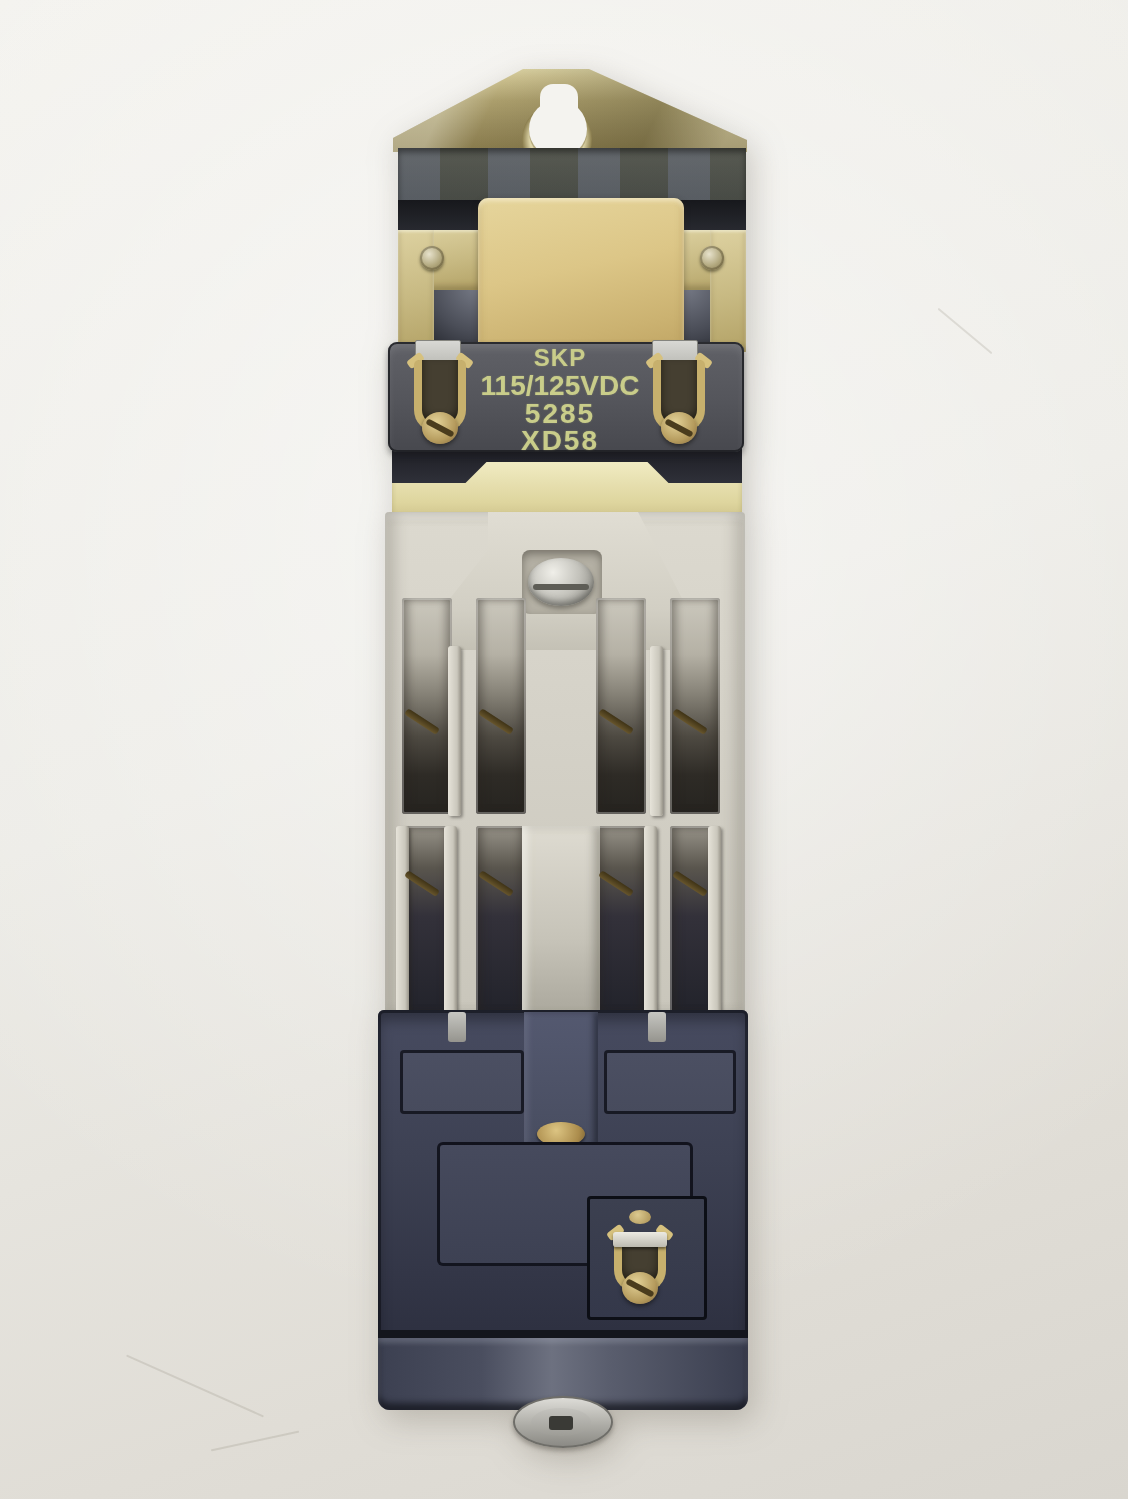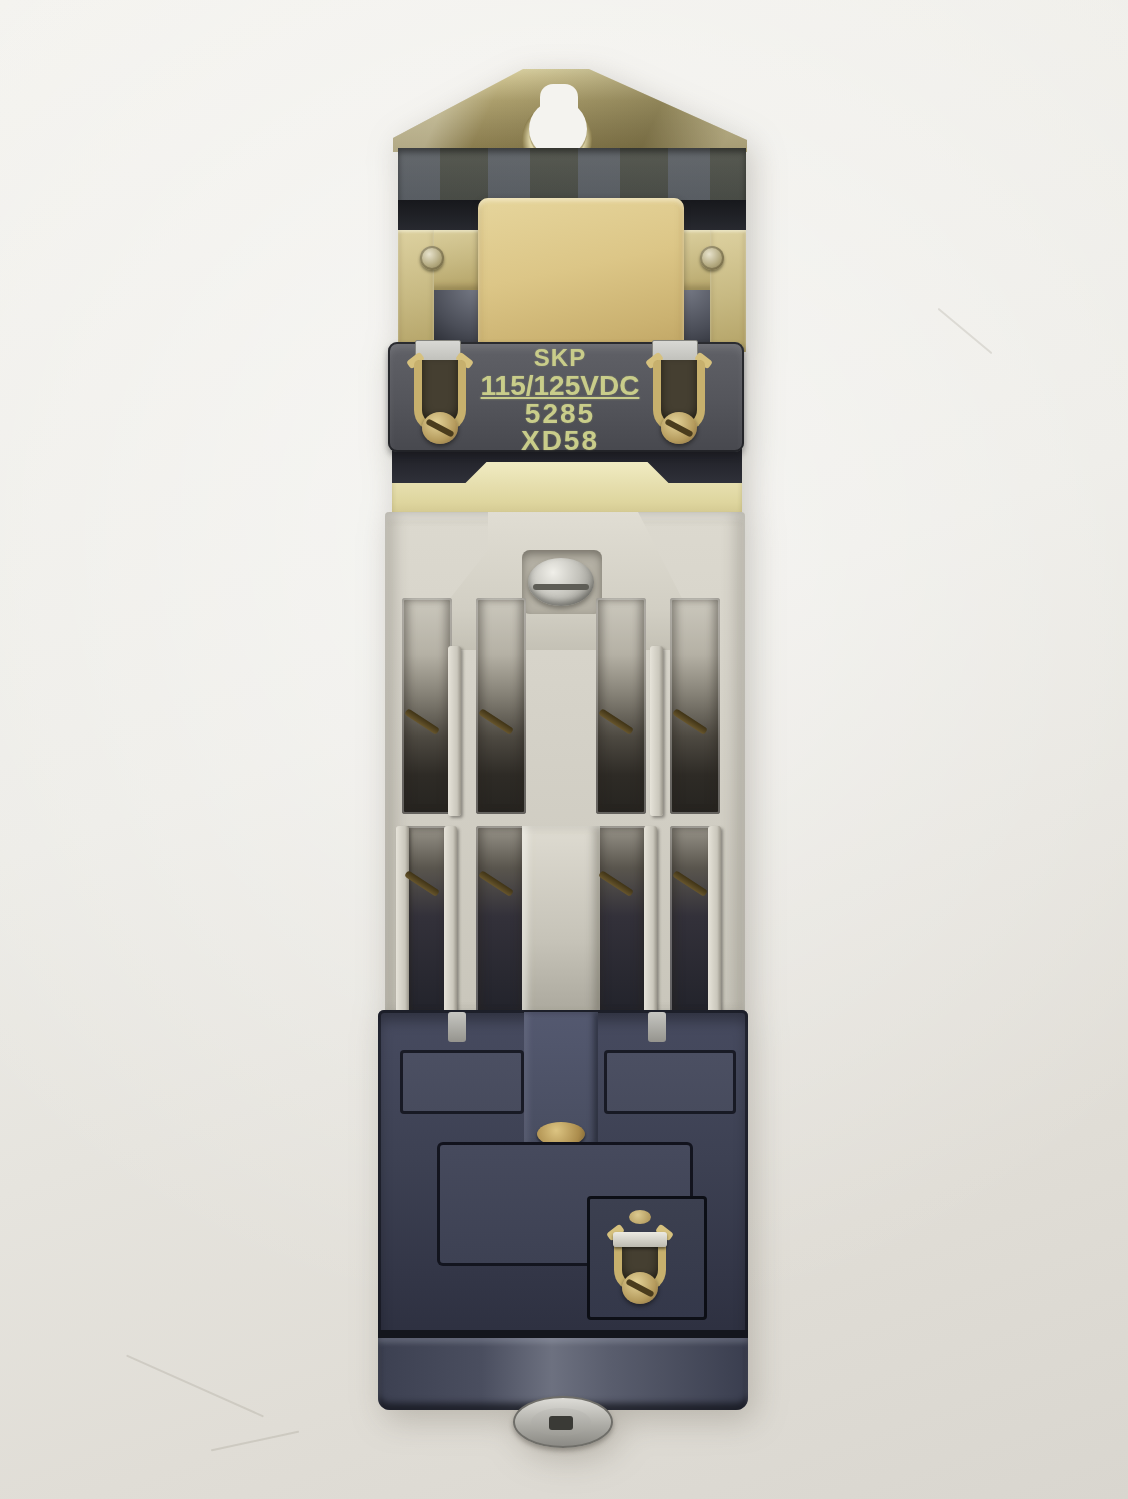--- a/index.html
+++ b/index.html
@@ -45,21 +45,21 @@
     box-shadow:inset 0 3px 4px rgba(255,250,225,.55), inset 0 -5px 8px rgba(120,95,45,.35), 0 2px 6px rgba(40,35,20,.35);}
 
   
   .under-band{left:392px;top:446px;width:350px;height:46px;background:linear-gradient(180deg,#1c1d23,#33353e);}
   .plate{left:388px;top:342px;width:356px;height:110px;border-radius:9px;
     background:linear-gradient(180deg,#606167 0%,#54555b 55%,#47484e 100%);
     box-shadow:inset 0 0 0 2px rgba(25,26,30,.8), inset 0 6px 8px rgba(255,255,255,.12), 0 4px 6px rgba(20,20,25,.4);}
   .label-text{left:430px;top:344px;width:260px;display:flex;flex-direction:column;align-items:center;
     color:#c9cd8a;font-weight:bold;text-shadow:0 0 2px rgba(205,210,135,.35);}
   .lt1{font-size:24px;line-height:28px;letter-spacing:1px;}
-  .lt2{font-size:28px;line-height:28px;text-decoration:underline;}
+  .lt2{font-size:28px;line-height:28px;}
   .lt3{font-size:28px;line-height:27px;letter-spacing:2px;}
   .lt4{font-size:28px;line-height:27px;letter-spacing:2px;}
   .tab{width:44px;height:26px;background:linear-gradient(180deg,#d8d8d4,#b9b9b3);border:1px solid #84847e;border-radius:2px;}
 
   
   .clamp{width:68px;height:96px;}
   .clamp .cup{position:absolute;left:8px;right:8px;top:10px;bottom:14px;border:8px solid #c7b06d;border-top:none;
     border-radius:5px 5px 22px 22px;background:#453f31;box-shadow:inset 0 -5px 9px rgba(15,12,5,.6);}
   .clamp .tip{position:absolute;width:17px;height:9px;background:#d6c17e;border-radius:3px;top:6px;}
   .clamp .tip.l{left:1px;transform:rotate(-38deg);}

